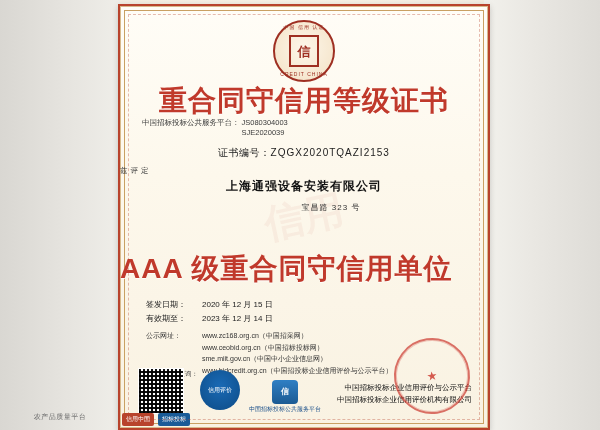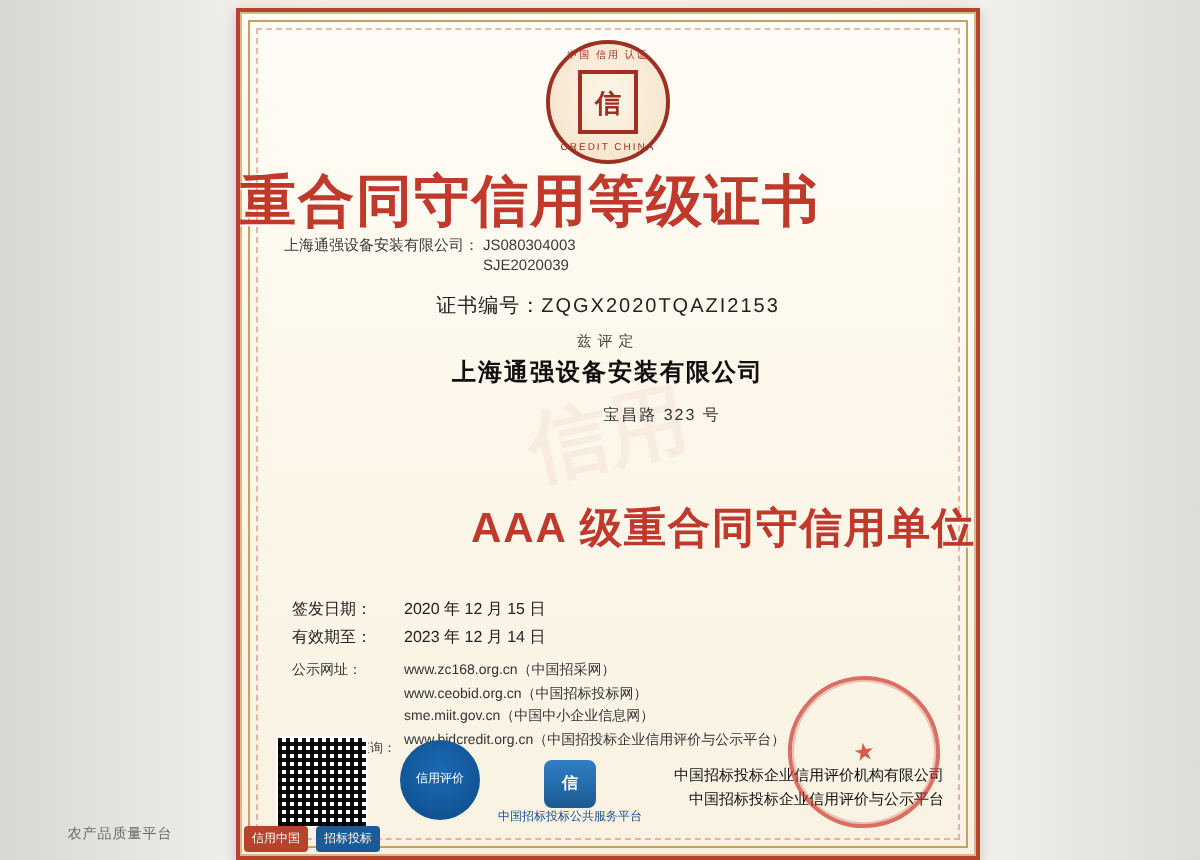--- a/index.html
+++ b/index.html
@@ -59,60 +59,59 @@
   .emblem-arc{
     position:absolute;top:2px;left:0;right:0;text-align:center;
     font-size:5px;color:#9e2f22;letter-spacing:1px;
   }
   .emblem-arc-b{
     position:absolute;bottom:3px;left:0;right:0;text-align:center;
     font-size:5px;color:#9e2f22;letter-spacing:1px;
   }
 
   .title{
-    position:absolute;top:76px;left:0;right:0;
+    position:absolute;top:76px;left:0;right:0;text-align:center;
     font-size:28px;font-weight:bold;color:#c0392b;letter-spacing:1px;
     text-shadow:0 1px 0 rgba(255,255,255,.8);
     font-family:"DejaVu Sans","Liberation Sans",sans-serif;
   }
   .record-row{
     position:absolute;top:112px;left:22px;right:18px;
     font-size:7.5px;color:#3a3a3a;display:flex;align-items:flex-start;
   }
   .record-label{white-space:nowrap;}
   .record-nums{margin-left:2px;line-height:1.35;}
 
   .certno{
     position:absolute;top:140px;left:0;right:0;text-align:center;
     font-size:10px;color:#222;letter-spacing:.5px;
   }
   .certno b{font-weight:normal;font-family:Liberation Serif, serif;}
   .certno .num{font-family:"Liberation Sans",sans-serif;letter-spacing:1px;}
 
   .hereby{
-    position:absolute;top:160px;left:0;right:0;text-align:center;
+    position:absolute;top:160px;left:0;right:0;
     font-size:7.5px;color:#444;letter-spacing:3px;
   }
   .company{
     position:absolute;top:172px;left:0;right:0;text-align:center;
     font-size:12px;font-weight:bold;color:#111;letter-spacing:1px;
   }
   .address{
     position:absolute;top:196px;left:16px;right:0;text-align:center;
     font-size:8px;color:#333;letter-spacing:1px;margin-left:38px;
   }
   .grade-label{
     position:absolute;top:222px;left:24px;
     font-size:10px;color:#111;font-weight:bold;letter-spacing:1px;
   }
   .grade-value{
-    position:absolute;top:244px;left:0;right:0;text-align:right;
-    font-size:21px;font-weight:bold;color:#c0392b;letter-spacing:1px;
+    position:absolute;top:244px;left:0;right:0;text-align:left;
+    font-size:28px;font-weight:bold;color:#c0392b;letter-spacing:1px;
     text-shadow:0 1px 0 rgba(255,255,255,.8);
-    padding-left:40px;
   }
   .dates{
     position:absolute;top:292px;left:26px;font-size:8px;color:#222;line-height:1.7;
   }
   .dates .row span.k{display:inline-block;width:56px;}
   .publish{
     position:absolute;top:324px;left:26px;right:18px;font-size:7px;color:#333;line-height:1.65;
   }
   .publish .row span.k{display:inline-block;width:56px;}
   .filing{
@@ -189,21 +188,21 @@
 
     <div class="emblem">
       <div class="emblem-arc">中国 信用 认证</div>
       <div class="emblem-inner">信</div>
       <div class="emblem-arc-b">CREDIT CHINA</div>
     </div>
 
     <div class="title">重合同守信用等级证书</div>
 
     <div class="record-row">
-      <div class="record-label">上海通强设备安装有限公司：</div>
+      <div class="record-label">中国招标投标公共服务平台：</div>
       <div class="record-nums">
         <div>JS080304003</div>
         <div>SJE2020039</div>
       </div>
     </div>
 
     <div class="certno">
       <b>证书编号：</b><span class="num">ZQGX2020TQAZI2153</span>
     </div>
 
@@ -240,22 +239,22 @@
     <div class="filing">备案有效性查询：</div>
 
     <div class="logos">
       <div class="qr"></div>
       <div class="logo-badge">信用评价</div>
       <div class="logo-credit">
         <span class="mark">信</span>
         <span>中国招标投标公共服务平台</span>
       </div>
       <div class="org-lines">
+        <div>中国招标投标企业信用评价与公示平台</div>
         <div>中国招标投标企业信用评价机构有限公司</div>
-        <div>中国招标投标企业信用评价与公示平台</div>
       </div>
       <div class="red-seal">
         <span class="star">★</span>
       </div>
     </div>
 
     <div class="bottom-tabs">
       <span class="tab">信用中国</span>
       <span class="tab blue">招标投标</span>
     </div>

